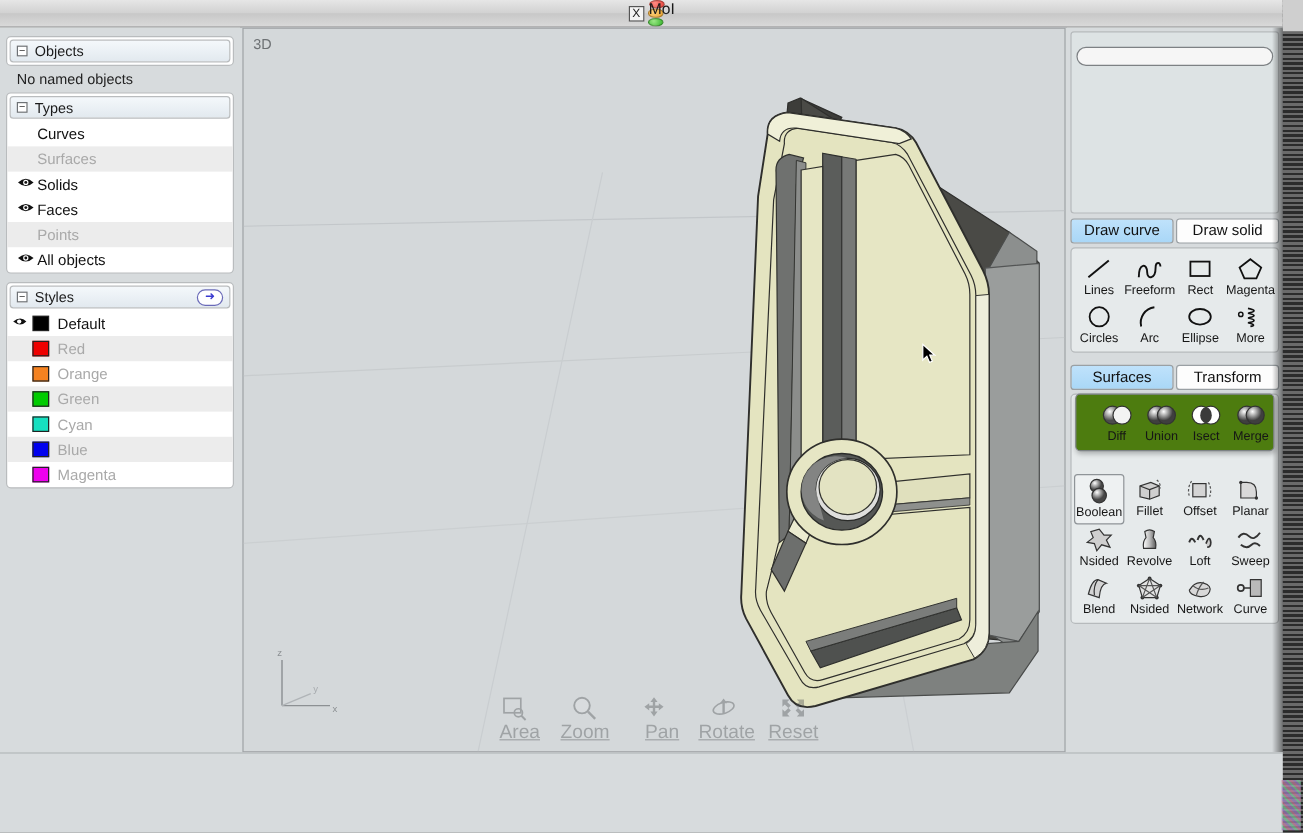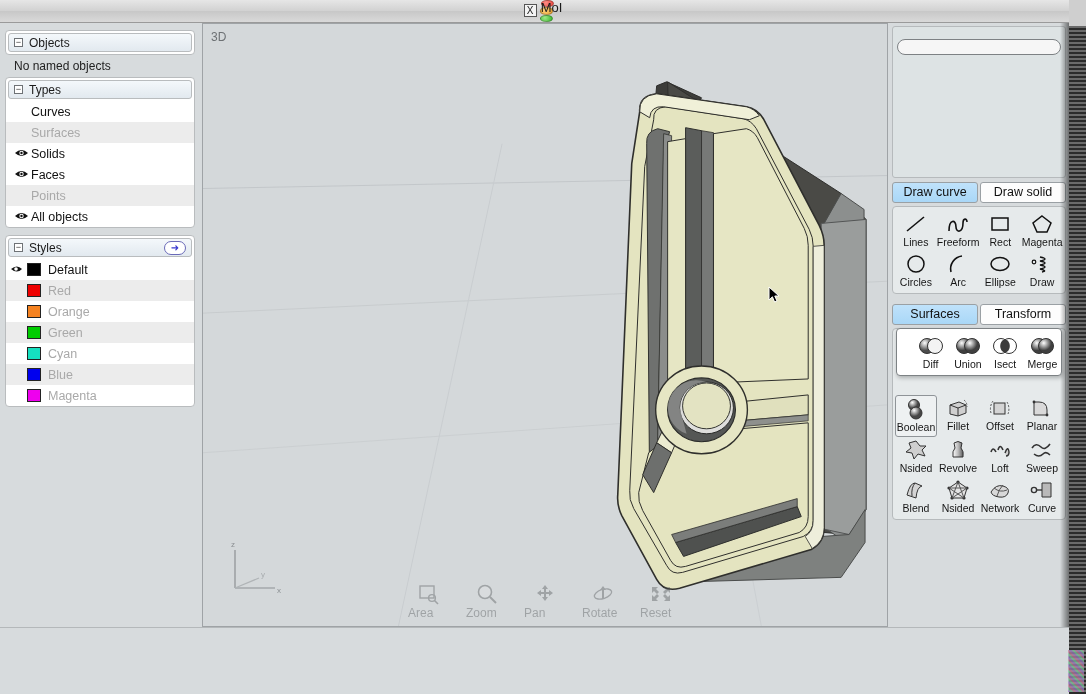--- a/index.html
+++ b/index.html
@@ -88,21 +88,21 @@
   #vp-label {
     position:absolute; left:8px; top:6px; font-size:12px; color:#6d7174;
   }
   #vp-canvas { position:absolute; inset:0; }
   #axis-gizmo { position:absolute; left:22px; bottom:28px; width:60px; height:60px; }
   #nav-tools {
     position:absolute; left:0; right:0; bottom:6px;
     display:flex; justify-content:center; gap:16px;
     opacity:.38;
   }
-  .nav-item { width:42px; text-align:left; font-size:12px; color:#4b4f52; }
+  .nav-item { width:42px; text-align:right; font-size:16px; color:#4b4f52;text-decoration:underline; }
   .nav-item svg { display:block; margin:0 auto 1px auto; }
   #cursor { position:absolute; left:565px; top:262px; width:14px; height:18px; }
 
   
   #right-panel {
     position:absolute; left:889px; top:23px; width:180px; height:604px;
     background:#d7dbdd;
   }
   #cmd-area {
     margin:3px 3px 0 3px; height:152px; background:#dde3e4;
@@ -122,21 +122,21 @@
     margin:3px; background:#e6eaeb; border:1px solid #b6babc; border-radius:4px;
     padding:4px 2px 2px 2px;
   }
   .tilegrid { display:grid; grid-template-columns:repeat(4,1fr); }
   .tile { text-align:center; font-size:10.5px; color:#161616; padding:2px 0 3px 0; }
   .tile svg { display:block; margin:0 auto 1px auto; }
   .tile.sel {
     background:#eef1f2; border:1px solid #8f9498; border-radius:3px;
   }
   .popup {
-    position:absolute; left:3px; right:3px; background:#ffffff;
+    position:absolute; left:3px; right:3px; background:#4d7c0f;
     border:1px solid #7d8285; border-radius:4px; padding:4px 0 2px 15px;
     box-shadow:1px 2px 4px rgba(0,0,0,.25); z-index:20;
   }
   .btnrow { display:flex; margin:3px 3px 0 3px; gap:2px; }
 
   
   #bottombar {
     position:absolute; left:0; top:627px; width:1086px; height:67px;
     background:#d7dbdd; border-top:1px solid #b4b8ba;
   }
@@ -418,21 +418,21 @@
               </svg></span><span>Circles</span></div>
           <div class="tile"><span><svg width="26" height="22" viewBox="0 0 26 22">
                 <path d="M6 19 A13 13 0 0 1 17 3" fill="none" stroke="#111" stroke-width="1.6"></path>
               </svg></span><span>Arc</span></div>
           <div class="tile"><span><svg width="26" height="22" viewBox="0 0 26 22">
                 <ellipse cx="13" cy="11" rx="9" ry="6.5" fill="none" stroke="#111" stroke-width="1.5"></ellipse>
               </svg></span><span>Ellipse</span></div>
           <div class="tile"><span><svg width="26" height="22" viewBox="0 0 26 22">
                 <circle cx="5" cy="9" r="1.8" fill="none" stroke="#111" stroke-width="1.2"></circle>
                 <path d="M11 4 q10 2 0 4 q10 2 0 4 q10 2 0 4 q8 2 2 3" fill="none" stroke="#111" stroke-width="1.4"></path>
-              </svg></span><span>Draw</span></div>
+              </svg></span><span>More</span></div>
         </div>
     </div>
 
     <div class="btnrow" id="mode-buttons"></div>
 
     <div class="tabrow" id="construct-tabs" style="margin-top:7px;">
         <div class="tab active">Surfaces</div>
         <div class="tab">Transform</div>
       </div>
     <div class="tilepanel" style="position:relative;">

